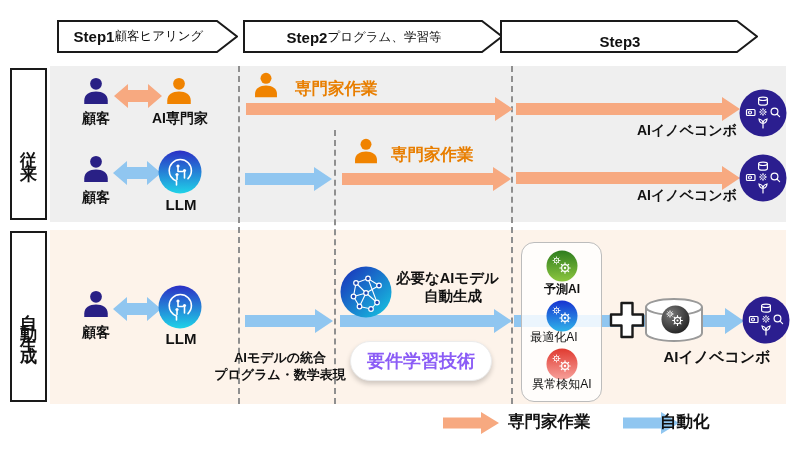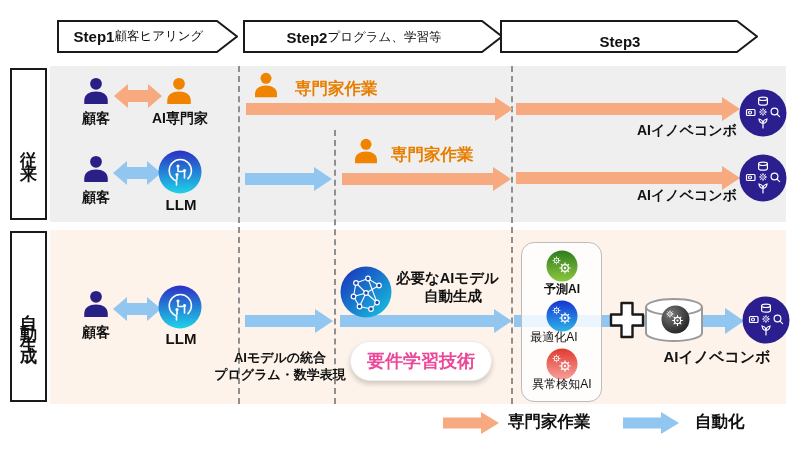--- a/index.html
+++ b/index.html
@@ -26,21 +26,21 @@
   .step-label{font-size:12.5px;color:#111;}
   .lbl{position:absolute;font-weight:bold;color:#111;white-space:nowrap;line-height:1.15;}
   .ctr{transform:translateX(-50%);}
   .fill-o{fill:#f7a980;}
   .fill-b{fill:#90c6f0;}
   .work-text{position:absolute;font-weight:bold;color:#e87e00;white-space:nowrap;}
   .pill{
     position:absolute;background:#fff;border:1px solid #ececec;border-radius:20px;
     box-shadow:0 3px 5px rgba(0,0,0,0.18);display:flex;align-items:center;justify-content:center;
   }
-  .pill span{font-weight:bold;font-size:18px;color:#ec4899;white-space:nowrap;}
+  .pill span{font-weight:bold;font-size:18px;color:#8b5cf6;white-space:nowrap;}
   .models-box{
     position:absolute;background:rgba(255,255,255,0.82);border:1.5px solid #bcbcbc;
     border-radius:13px;box-sizing:border-box;
   }
 </style>
 </head>
 <body>
 
 <svg width="0" height="0" style="position:absolute">
   <defs>
@@ -294,15 +294,15 @@
     </svg>
   <div class="lbl ctr" style="left:717px;top:348px;font-size:15px">AIイノベコンボ</div>
 
   <svg class="abs" style="left:443px;top:411px" width="56" height="24">
       <polygon class="fill-o" points="0,6.5 38,6.5 38,1 56,12 38,23 38,17.5 0,17.5"></polygon>
     </svg>
   <div class="lbl" style="left:508px;top:412px;font-size:16.5px">専門家作業</div>
   <svg class="abs" style="left:623px;top:411px" width="56" height="24">
       <polygon class="fill-b" points="0,6.5 38,6.5 38,1 56,12 38,23 38,17.5 0,17.5"></polygon>
     </svg>
-  <div class="lbl" style="left:695px;top:412px;font-size:16.5px">自動化</div>
+  <div class="lbl" style="left:660px;top:412px;font-size:16.5px">自動化</div>
 
 </div>
 
 </body></html>

